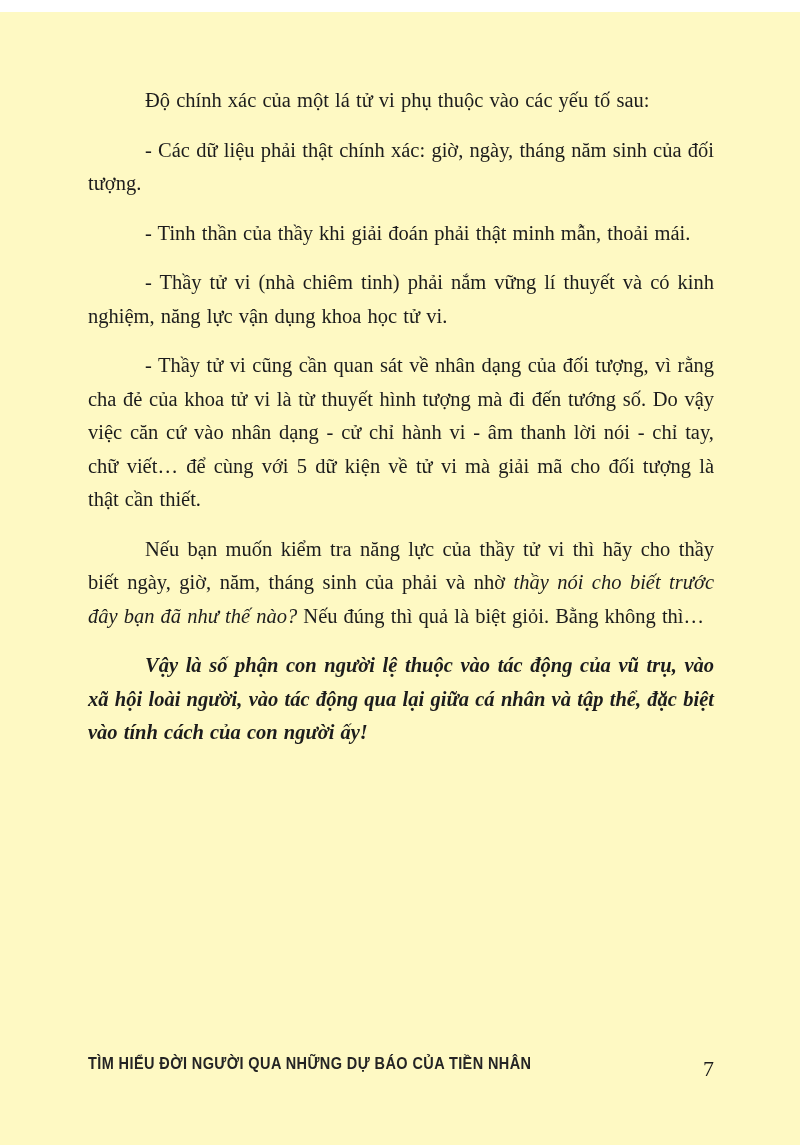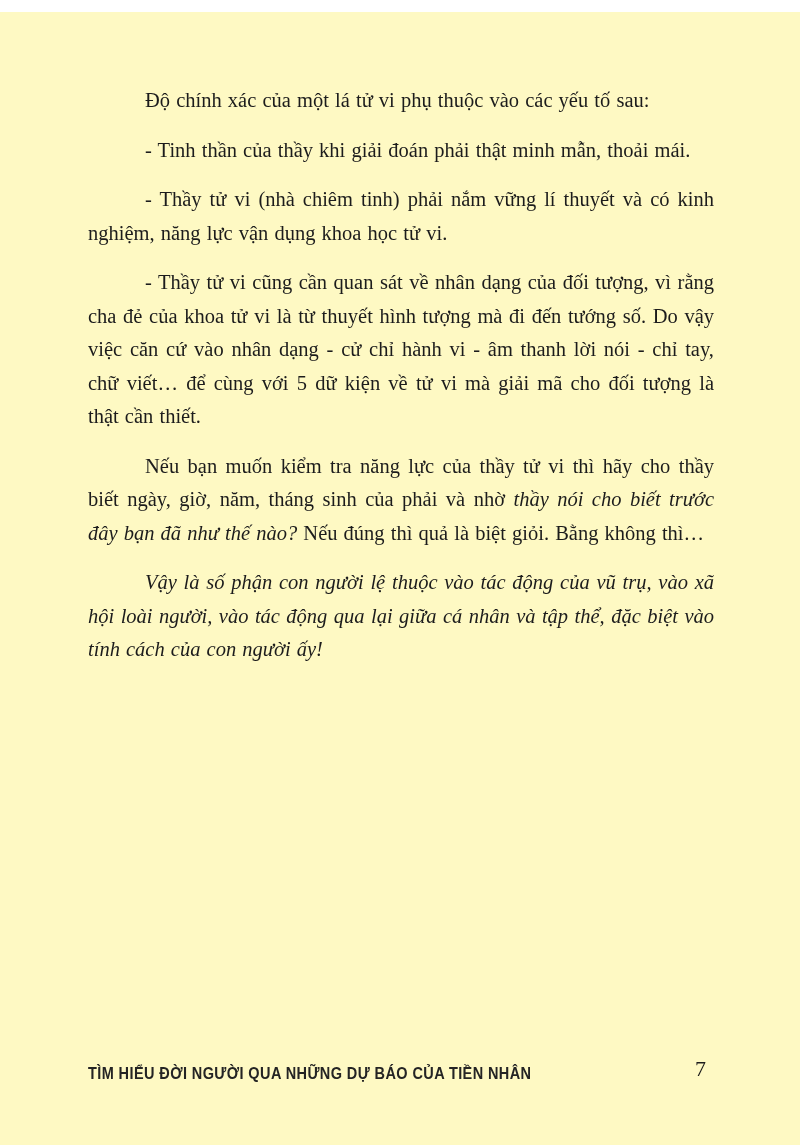--- a/index.html
+++ b/index.html
@@ -26,32 +26,33 @@
   .content p {
     margin: 0 0 16px 0;
     font-size: 20.5px;
     line-height: 33.5px;
     text-align: justify;
     text-indent: 57px;
     word-spacing: 1px;
   }
   .content p.italic-par {
     font-style: italic;
+    font-weight: bold;
   }
   .content em {
     font-style: italic;
   }
   .footer {
     position: absolute;
     left: 88px;
-    right: 94px;
+    right: 86px;
     top: 1044px;
     display: flex;
     justify-content: space-between;
-    align-items: flex-end;
+    align-items: flex-start;
   }
   .footer-title {
     font-family: "Liberation Sans", sans-serif;
     font-weight: 700;
     font-size: 14.5px;
     letter-spacing: 0.4px;
     color: #242424;
     transform: scaleY(1.15);
     transform-origin: left bottom;
   }
@@ -63,20 +64,21 @@
 </style>
 </head>
 <body>
 
 <div class="page">
 
   <main class="content">
 
     <p>Độ chính xác của một lá tử vi phụ thuộc vào các yếu tố sau:</p>
 
+    <p>- Các dữ liệu phải thật chính xác: giờ, ngày, tháng năm sinh của đối tượng.</p>
 
     <p>- Tinh thần của thầy khi giải đoán phải thật minh mẫn, thoải mái.</p>
 
     <p>- Thầy tử vi (nhà chiêm tinh) phải nắm vững lí thuyết và có kinh nghiệm, năng lực vận dụng khoa học tử vi.</p>
 
     <p>- Thầy tử vi cũng cần quan sát về nhân dạng của đối tượng, vì rằng cha đẻ của khoa tử vi là từ thuyết hình tượng mà đi đến tướng số. Do vậy việc căn cứ vào nhân dạng - cử chỉ hành vi - âm thanh lời nói - chỉ tay, chữ viết… để cùng với 5 dữ kiện về tử vi mà giải mã cho đối tượng là thật cần thiết.</p>
 
 
     <p><span>Nếu bạn muốn kiểm tra năng lực của thầy tử vi thì hãy cho thầy biết ngày, giờ, năm, tháng sinh của phải và nhờ </span><em>thầy nói cho biết trước đây bạn đã như thế nào?</em><span> Nếu đúng thì quả là biệt giỏi. Bằng không thì…</span></p>
 

